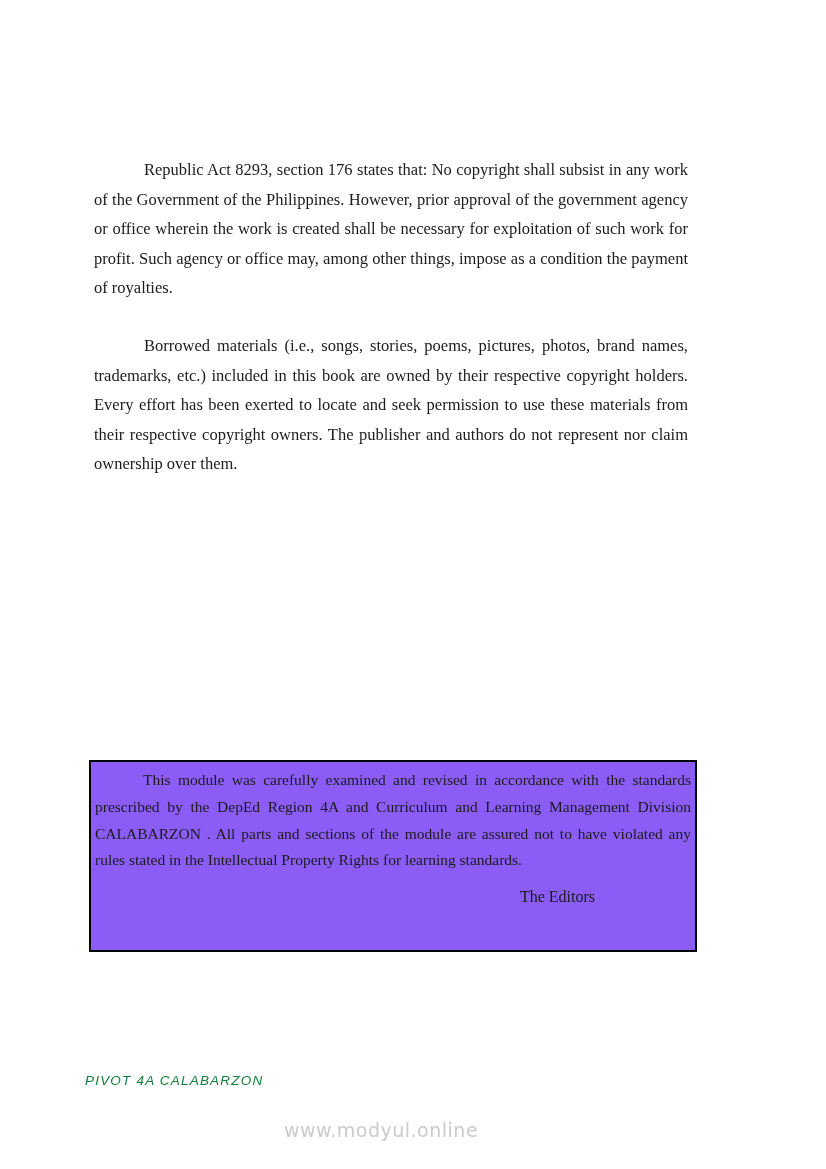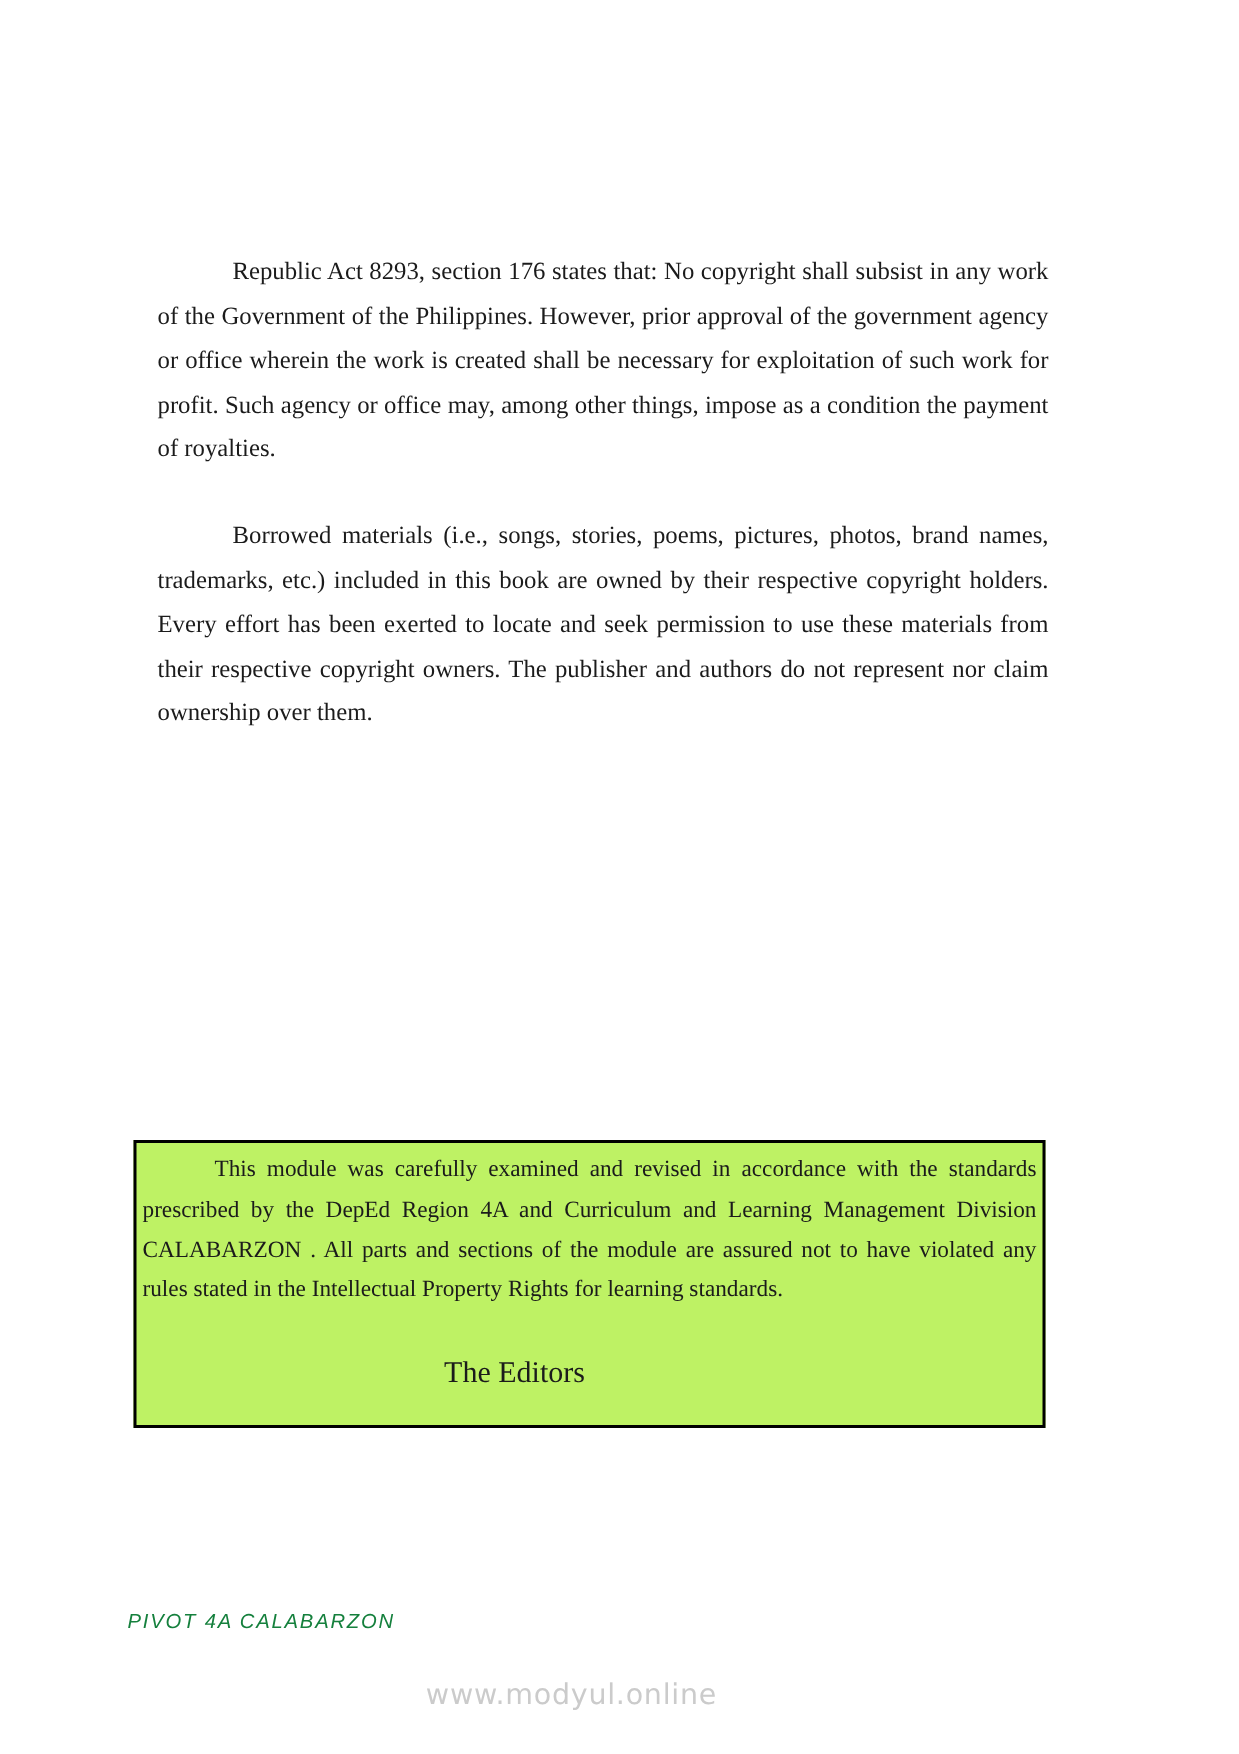--- a/index.html
+++ b/index.html
@@ -11,52 +11,52 @@
     background: #ffffff;
     overflow: hidden;
     font-family: "Liberation Serif", serif;
     color: #1b1b1b;
   }
 
   .body-par {
     position: absolute;
     left: 93px;
     width: 594px;
-    margin: 12px;
+    margin: 1px;
     font-size: 16.5px;
     line-height: 29.5px;
     text-align: justify;
     text-indent: 50px;
     color: #1b1b1b;
   }
   .par-1 { top: 154px; }
   .par-2 { top: 330px; }
 
   .notice-box {
     position: absolute;
     left: 89px;
     top: 760px;
     width: 604px;
     height: 188px;
     border: 2px solid #000000;
-    background: #bef264;
+    background: #8b5cf6;
     box-sizing: content-box;
   }
   .notice-text {
     margin: 5px 4px 0 4px;
     font-size: 15.5px;
     line-height: 26.8px;
     text-align: justify;
     text-indent: 48px;
     color: #1b1b1b;
   }
   .notice-signature {
-    margin: 30px 100px 0 0;
-    text-align: center;
-    font-size: 20px;
+    margin: 12px 100px 0 0;
+    text-align: right;
+    font-size: 16px;
     line-height: 22px;
     color: #1b1b1b;
   }
 
   .footer-brand {
     position: absolute;
     left: 85px;
     top: 1073px;
     font-family: "Liberation Sans", sans-serif;
     font-style: italic;

